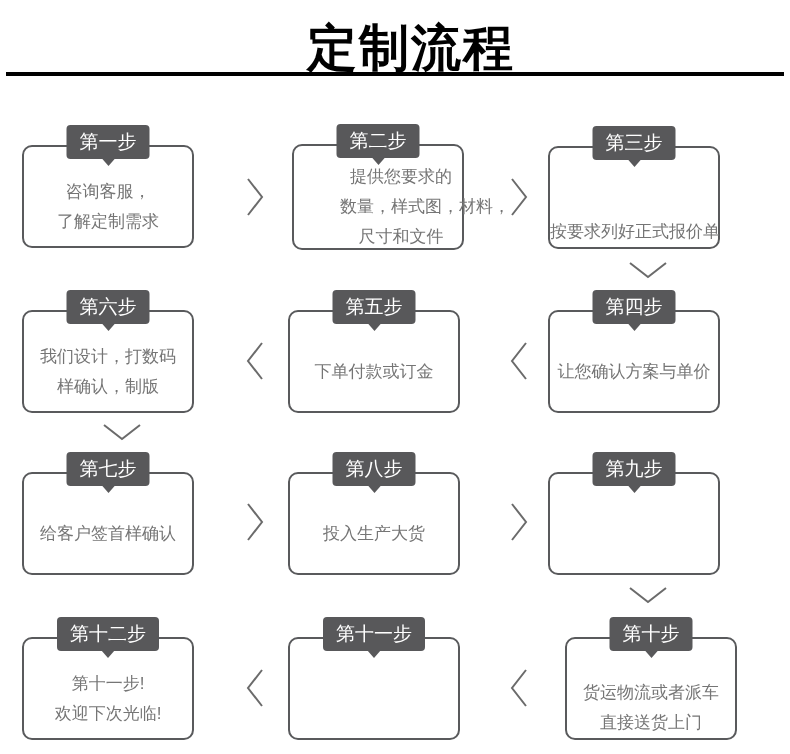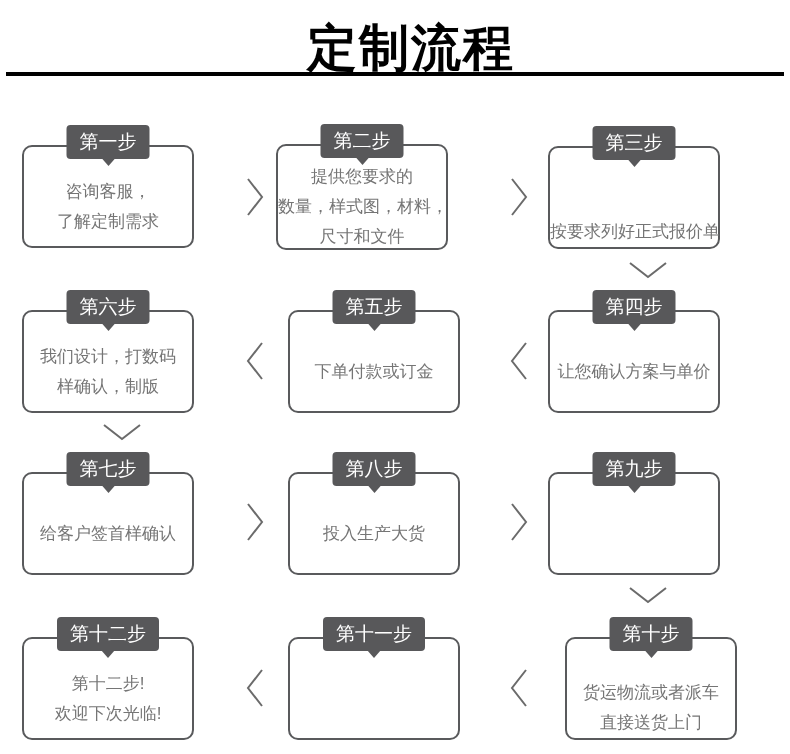--- a/index.html
+++ b/index.html
@@ -74,21 +74,21 @@
   <div class="divider"></div>
 
   <div class="step" style="left:22px;top:145px;">
     <div class="badge">第一步</div>
     <div class="lines">
       <div class="line">咨询客服，</div>
       <div class="line">了解定制需求</div>
     </div>
   </div>
 
-  <div class="step" style="left:276px;top:144px;height:106px;">
+  <div class="step" style="left:292px;top:144px;height:106px;padding-left:46px;">
     <div class="badge">第二步</div>
     <div class="lines">
       <div class="line">提供您要求的</div>
       <div class="line">数量，样式图，材料，</div>
       <div class="line">尺寸和文件</div>
     </div>
   </div>
 
   <div class="step" style="left:548px;top:146px;justify-content:flex-end;">
     <div class="badge">第三步</div>
@@ -145,21 +145,21 @@
     </div>
   </div>
 
   <div class="step" style="left:288px;top:637px;justify-content:center;">
     <div class="badge">第十一步</div>
   </div>
 
   <div class="step" style="left:22px;top:637px;">
     <div class="badge">第十二步</div>
     <div class="lines">
-      <div class="line">第十二步!</div>
+      <div class="line">第十一步!</div>
       <div class="line">欢迎下次光临!</div>
     </div>
   </div>
 
   <div class="arrow" style="left:246px;top:177px;">
     <svg width="18" height="40" viewBox="0 0 18 40">
         <polyline points="2,2 16,20 2,38" fill="none" stroke="#6b6b6b" stroke-width="2"></polyline>
       </svg>
   </div>
   <div class="arrow" style="left:510px;top:177px;">

